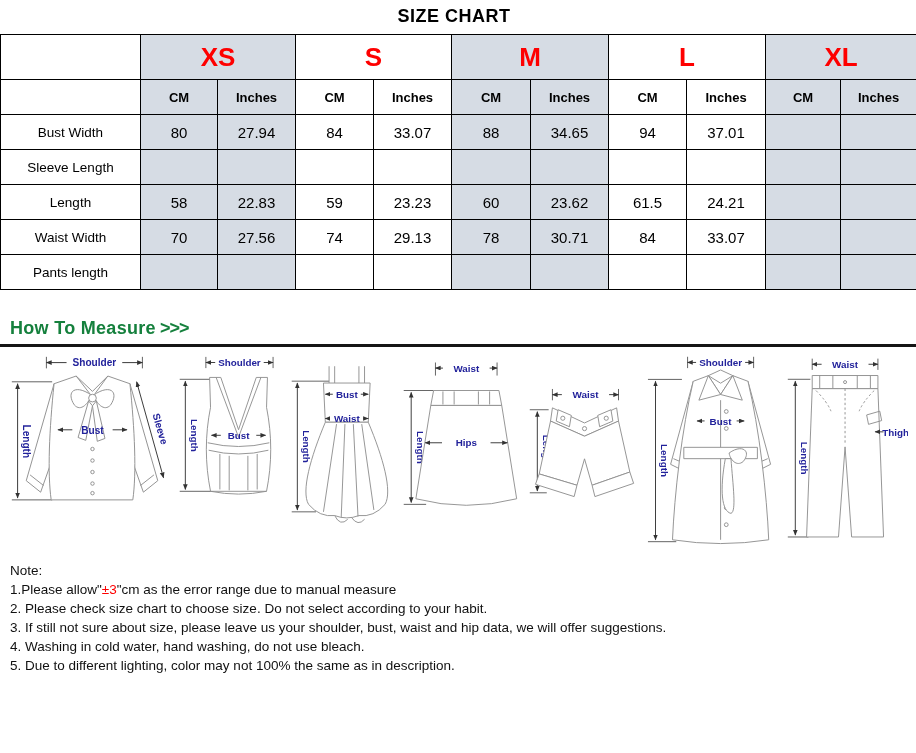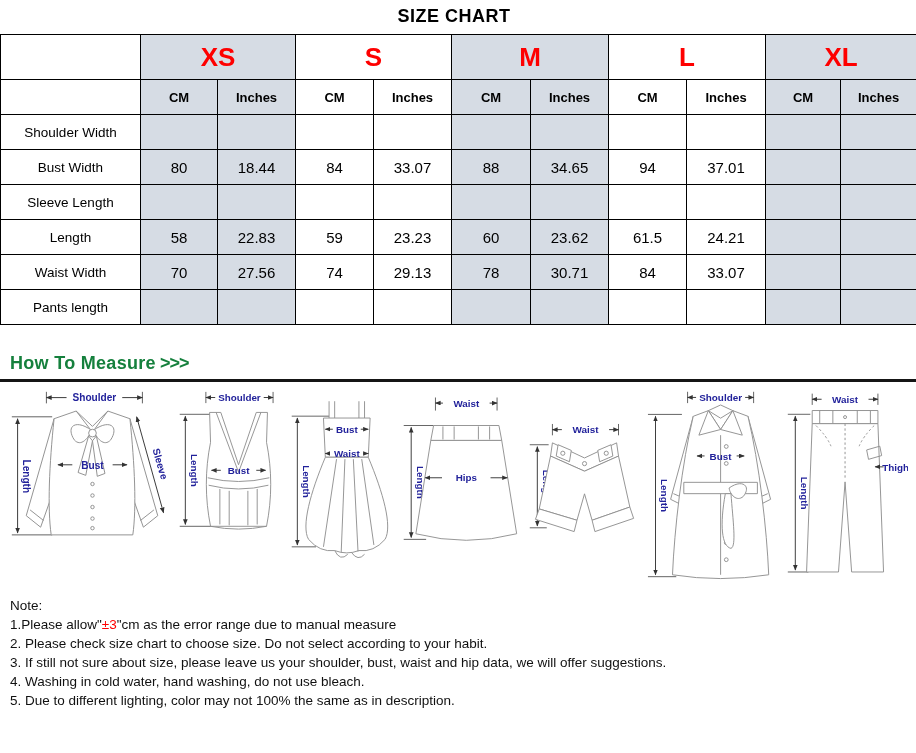--- a/index.html
+++ b/index.html
@@ -125,36 +125,23 @@
     <td class="u">CM</td>
     <td class="u">Inches</td>
     <td class="u g">CM</td>
     <td class="u g">Inches</td>
     <td class="u">CM</td>
     <td class="u">Inches</td>
     <td class="u g">CM</td>
     <td class="u g">Inches</td>
   </tr>
   <tr class="rd">
-    <td class="lbl">Shoulder Width</td>
-    <td class="val g"></td>
-    <td class="val g"></td>
-    <td class="val"></td>
-    <td class="val"></td>
-    <td class="val g"></td>
-    <td class="val g"></td>
-    <td class="val"></td>
-    <td class="val"></td>
-    <td class="val g"></td>
-    <td class="val g"></td>
-  </tr>
-  <tr class="rd">
     <td class="lbl">Bust Width</td>
     <td class="val g">80</td>
-    <td class="val g">18.44</td>
+    <td class="val g">27.94</td>
     <td class="val">84</td>
     <td class="val">33.07</td>
     <td class="val g">88</td>
     <td class="val g">34.65</td>
     <td class="val">94</td>
     <td class="val">37.01</td>
     <td class="val g"></td>
     <td class="val g"></td>
   </tr>
   <tr class="rd">

